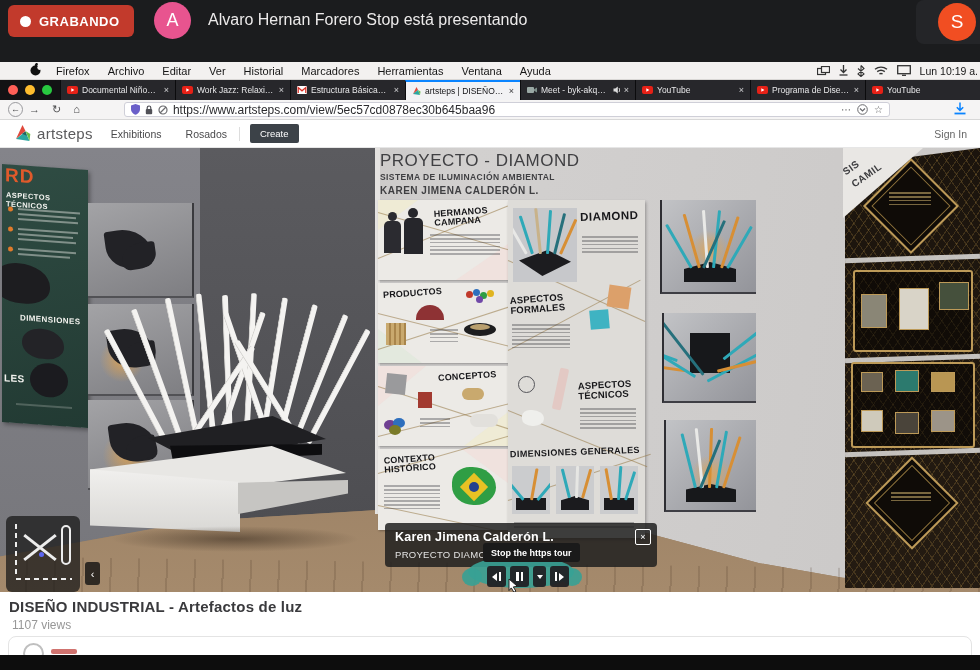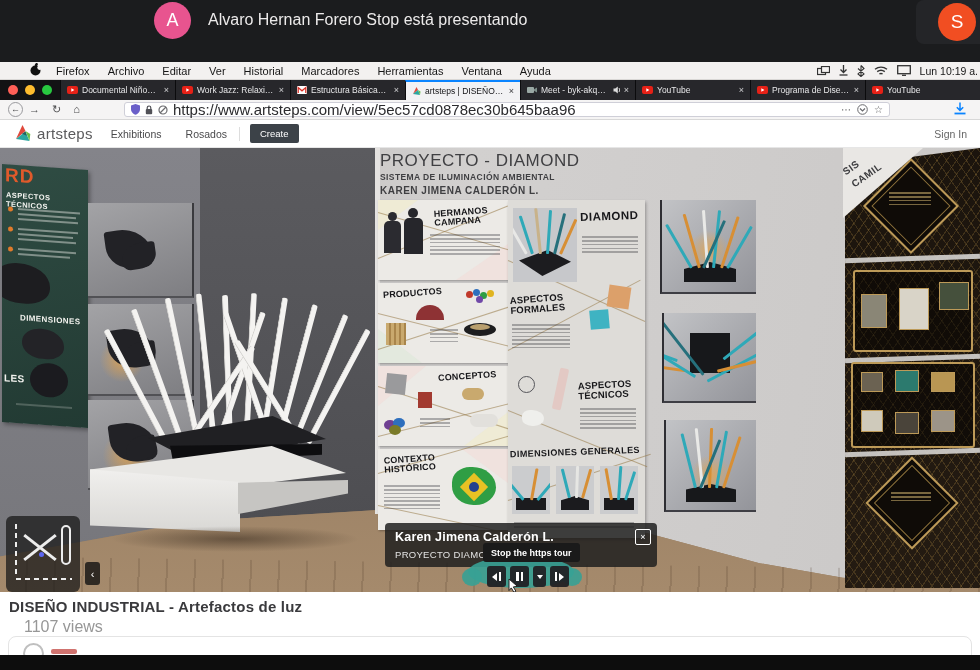--- a/index.html
+++ b/index.html
@@ -40,21 +40,21 @@
   .fv{flex:0 0 auto;display:block}
 
   
   #urlbar-row{left:0;top:100px;width:980px;height:20px;background:#f5f4f4;border-bottom:1px solid #d8d8d8;
               box-sizing:border-box;display:flex;align-items:center}
   .navbtn{color:#4c4c4e;font-size:11px;line-height:1;padding:0 6px}
   #back-btn{border:1px solid #9a9a9e;border-radius:50%;width:13px;height:13px;display:flex;align-items:center;
             justify-content:center;margin-left:8px;padding:0;font-size:9px}
   #url-field{margin-left:38px;width:766px;height:15px;background:#fff;border:1px solid #cfcfd8;border-radius:3px;
              display:flex;align-items:center;gap:5px;padding:0 6px;box-sizing:border-box}
-  #url-text{font-size:15px;color:#2b2b2e;white-space:nowrap;overflow:hidden;flex:1 1 auto}
+  #url-text{font-size:12px;color:#2b2b2e;white-space:nowrap;overflow:hidden;flex:1 1 auto}
   #url-right{display:flex;align-items:center;gap:6px;color:#5c5c5e;font-size:10px}
 
   
   #site-header{left:0;top:120px;width:980px;height:28px;background:#fff;border-bottom:1px solid #e6e6e6;
                box-sizing:border-box;display:flex;align-items:center}
   #brand{display:flex;align-items:center;gap:4px;padding-left:13px}
   #brand-name{font-size:15px;color:#5a5a5c;letter-spacing:.3px}
   #search-box{margin-left:12px;width:240px;height:18px;border:1px solid #dcdcdc;border-radius:3px;
               display:flex;align-items:center;padding:0 6px;box-sizing:border-box;gap:4px}
   #search-input{border:none;outline:none;flex:1;font-size:9px;color:#555;font-family:"Liberation Sans",sans-serif}
@@ -175,33 +175,37 @@
         justify-content:center;gap:2px}
   .mbtn.sm{width:13px}
   .bar-v{width:2.5px;height:9px;background:#fff}
   .tri-l{width:0;height:0;border-top:4px solid transparent;border-bottom:4px solid transparent;border-right:5.5px solid #fff}
   .tri-r{width:0;height:0;border-top:4px solid transparent;border-bottom:4px solid transparent;border-left:5.5px solid #fff}
   .tri-d{width:0;height:0;border-left:3.5px solid transparent;border-right:3.5px solid transparent;border-top:4.5px solid #fff}
 
   
   #footer{left:0;top:592px;width:788px;height:63px;background:#fff}
   #footer-title{position:absolute;left:9px;top:6px;font-size:15px;font-weight:bold;color:#3a3a3d;letter-spacing:.2px}
-  #footer-views{position:absolute;left:24px;top:26px;font-size:16px;color:#979797}
+  #footer-views{position:absolute;left:12px;top:26px;font-size:12px;color:#979797}
   #comment-card{position:absolute;left:8px;top:44px;width:962px;height:24px;background:#fff;
                 border:1px solid #e4e4e4;border-radius:8px 8px 0 0}
   #comment-avatar{position:absolute;left:14px;top:6px;width:17px;height:17px;border-radius:50%;border:2px solid #bfbfbf}
   #comment-smudge{position:absolute;left:42px;top:12px;width:26px;height:5px;background:#c0443f;opacity:.75;border-radius:2px}
   #bottom-black{left:0;top:655px;width:980px;height:15px;background:#0d0d0d}
 </style>
 </head>
 <body>
 
 <div id="stage">
 
   <div class="abs" id="meet-bar">
+    <div class="abs" id="rec-pill">
+      <span id="rec-dot"></span>
+      <span id="rec-label">GRABANDO</span>
+    </div>
     <div class="abs" id="meet-avatar">
       <span>A</span>
     </div>
     <div class="abs" id="presenter-text">Alvaro Hernan Forero Stop está presentando</div>
     <div class="abs" id="corner-tile"></div>
     <div class="abs" id="corner-avatar">
       <span>S</span>
     </div>
   </div>
 

